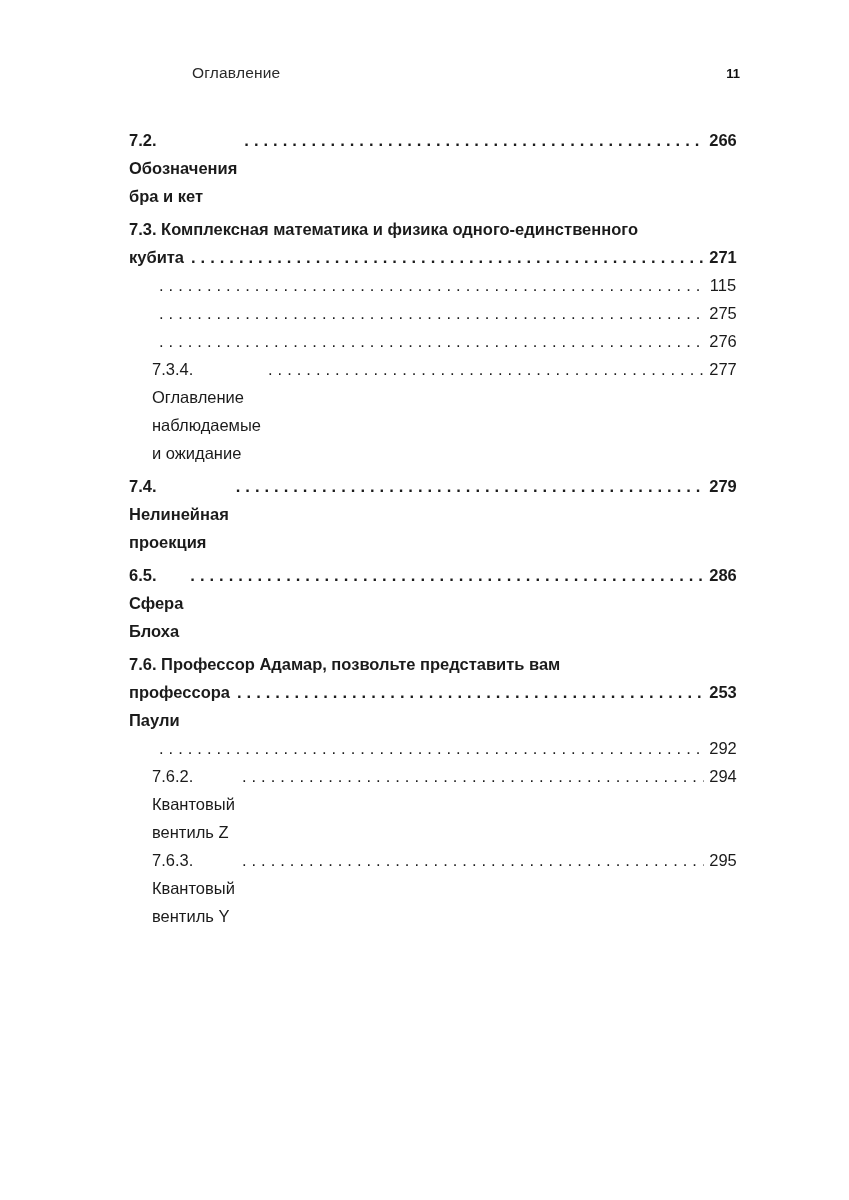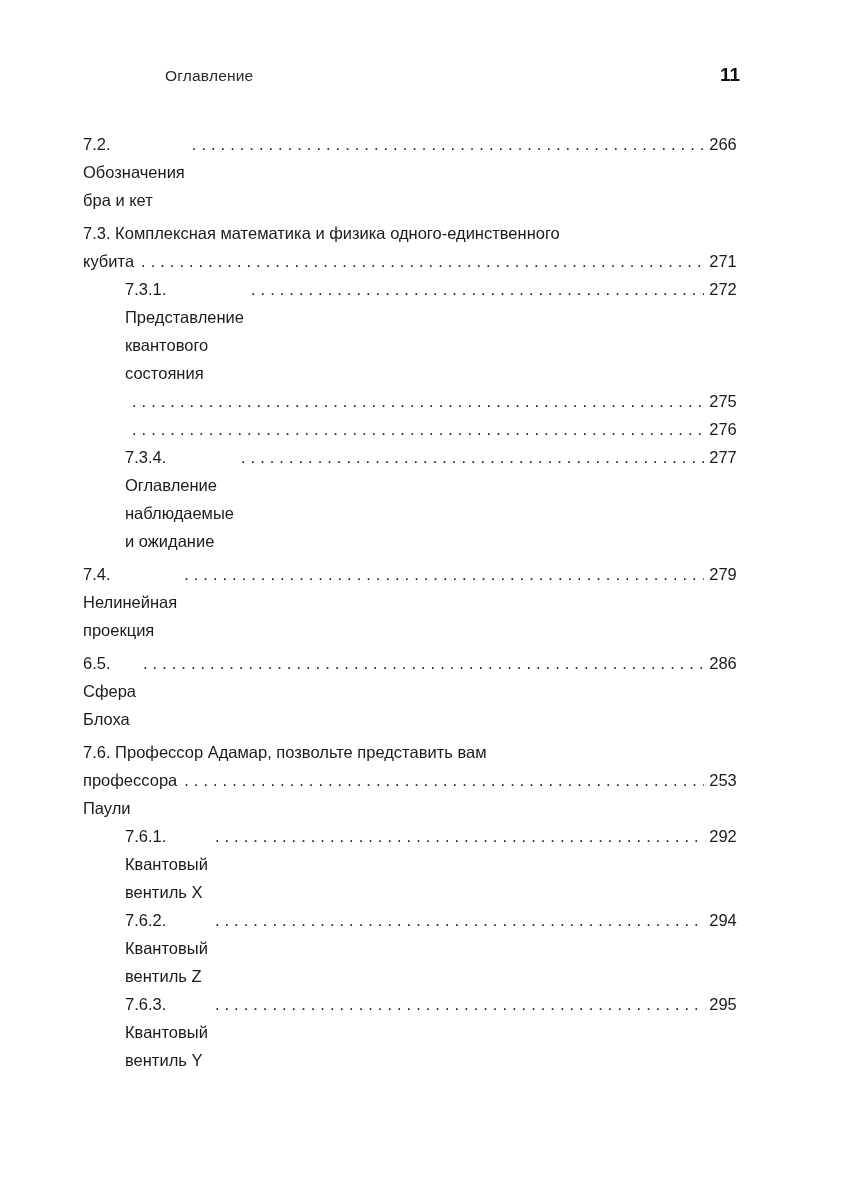--- a/index.html
+++ b/index.html
@@ -1,26 +1,26 @@
 <!DOCTYPE html>
 <html><head>
 <meta charset="utf-8">
 <style>
   html,body{margin:0;padding:0;background:#ffffff;}
   body{
     width:849px;height:1200px;position:relative;overflow:hidden;
     font-family:"Liberation Sans","DejaVu Sans",sans-serif;
     color:#1b1b1b;
   }
-  .page{box-sizing:border-box;width:849px;height:1200px;padding:64px 109px 0 74px;}
+  .page{box-sizing:border-box;width:849px;height:1200px;padding:64px 109px 0 101px;}
   .header{display:flex;align-items:baseline;justify-content:space-between;margin-bottom:44px;}
   .running-title{font-size:15.5px;color:#2a2a2a;margin-left:91px;letter-spacing:.2px;}
-  .pageno{font-size:19px;font-weight:700;color:#101010;}
+  .pageno{font-size:13px;font-weight:700;color:#101010;}
   .toc{font-size:16.5px;line-height:28px;}
-  .entry.level1{margin-left:9px;margin-top:5px;}
+  .entry.level1{margin-left:28px;margin-top:5px;font-weight:bold;}
   .entry.level2{margin-left:51px;}
   .entry .line{display:flex;align-items:baseline;}
   .cont{display:block;}
   .dots{
     flex:1 1 auto;min-width:16px;overflow:hidden;white-space:nowrap;
     letter-spacing:5px;margin:0 2px 0 7px;color:#1b1b1b;
   }
   .pagecol{min-width:34px;text-align:center;white-space:nowrap;}
 </style>
 </head>
@@ -42,23 +42,22 @@
       <div class="entry level1">
         <div class="cont">7.3. Комплексная математика и физика одного-единственного</div>
         <div class="line">
           <span class="label">кубита</span>
           <span class="dots">................................................................................................................................................................</span>
           <span class="pagecol">271</span>
         </div>
       </div>
       <div class="entry level2">
         <div class="line">
-          <span class="label">7.3.1. Представление квантового состояния</span>
           <span class="dots">................................................................................................................................................................</span>
-          <span class="pagecol">272</span>
+          <span class="pagecol">115</span>
         </div>
       </div>
       <div class="entry level2">
         <div class="line">
           <span class="dots">................................................................................................................................................................</span>
           <span class="pagecol">275</span>
         </div>
       </div>
       <div class="entry level2">
         <div class="line">
@@ -90,21 +89,20 @@
       <div class="entry level1">
         <div class="cont">7.6. Профессор Адамар, позвольте представить вам</div>
         <div class="line">
           <span class="label">профессора Паули</span>
           <span class="dots">................................................................................................................................................................</span>
           <span class="pagecol">253</span>
         </div>
       </div>
       <div class="entry level2">
         <div class="line">
-          <span class="label">7.6.1. Квантовый вентиль X</span>
           <span class="dots">................................................................................................................................................................</span>
           <span class="pagecol">292</span>
         </div>
       </div>
       <div class="entry level2">
         <div class="line">
           <span class="label">7.6.2. Квантовый вентиль Z</span>
           <span class="dots">................................................................................................................................................................</span>
           <span class="pagecol">294</span>
         </div>

